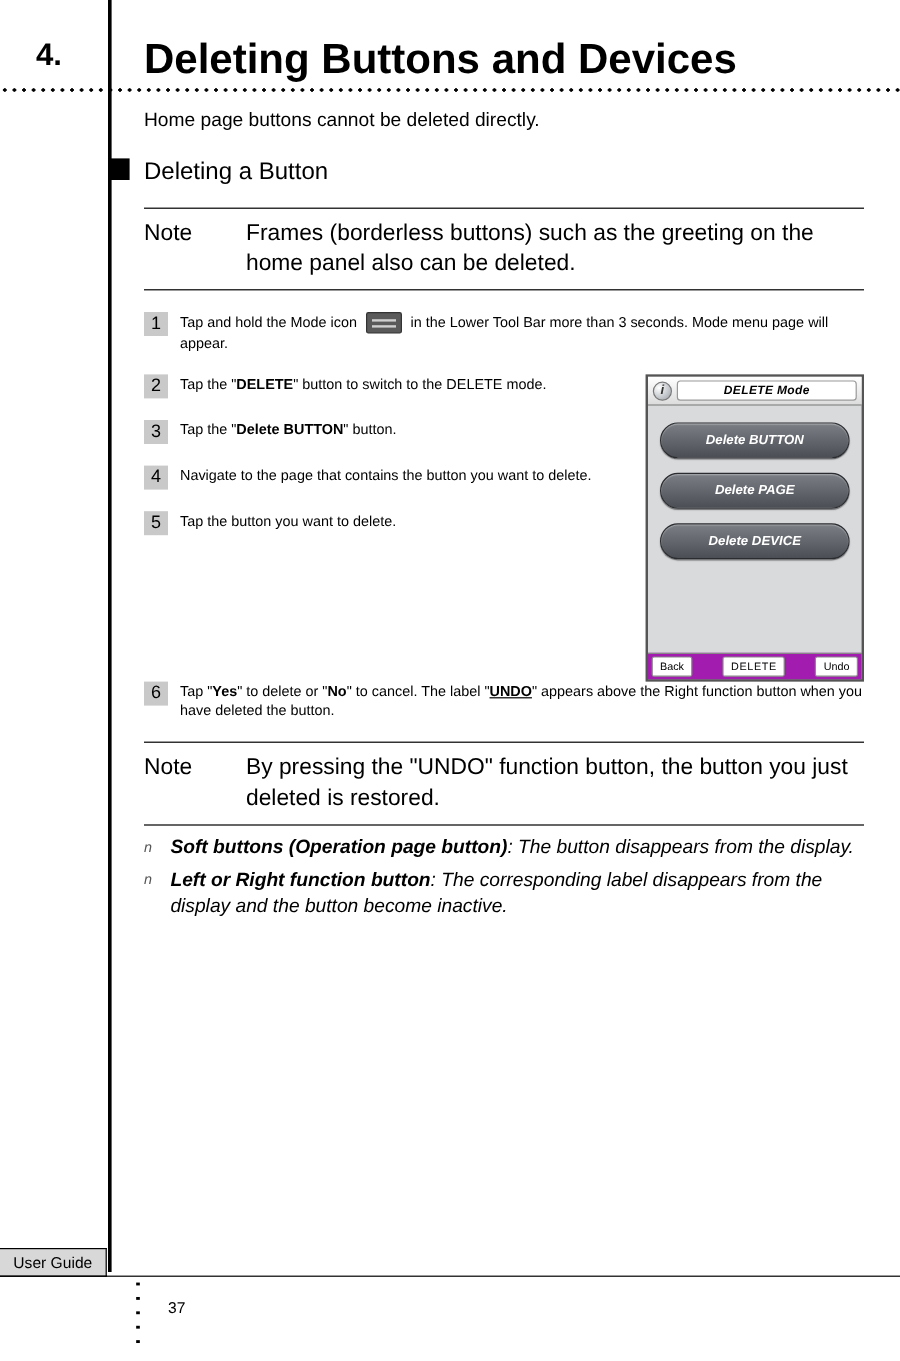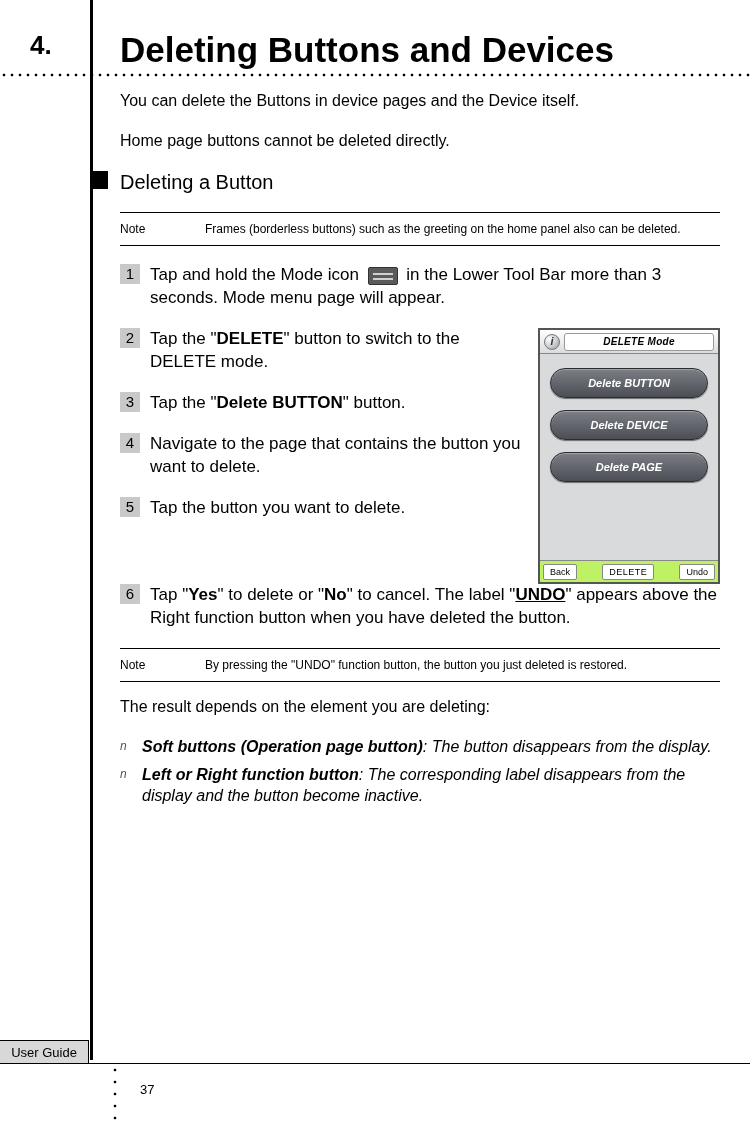--- a/index.html
+++ b/index.html
@@ -55,34 +55,34 @@
   .subhead-block {
     position: absolute;
     left: -30px;
     top: 2px;
     width: 18px;
     height: 18px;
     background: #000;
   }
   .subhead { font-size: 20px; }
   .note-rule { border: 0; border-top: 1px solid #000; margin: 6px 0 8px 0; }
-  .note-row { display: flex; gap: 30px; font-size: 12px; margin-bottom: 8px; }
+  .note-row { display: flex; gap: 30px; font-size: 19px; margin-bottom: 8px; }
   .note-label { width: 55px; flex: 0 0 55px; }
   .note-text { flex: 1; }
   .step { display: flex; gap: 10px; margin-bottom: 18px; align-items: flex-start; }
   .step-no {
     background: #c9c9c9;
     width: 20px;
     height: 20px;
     text-align: center;
     font-size: 15px;
     line-height: 20px;
     flex: 0 0 20px;
   }
-  .step-text { flex: 1; font-size: 17px; line-height: 1.35; }
+  .step-text { flex: 1; font-size: 12px; line-height: 1.35; }
   .mode-icon {
     display: inline-block;
     vertical-align: middle;
     width: 30px;
     height: 18px;
     background: #5a5a5a;
     border: 1px solid #333;
     border-radius: 2px;
     position: relative;
     margin: 0 4px;
@@ -153,21 +153,21 @@
     display: flex;
     align-items: center;
     justify-content: center;
     box-shadow: inset 0 1px 1px rgba(255,255,255,0.3), 0 1px 1px rgba(0,0,0,0.5);
     font-style: italic;
   }
   .fig-bottombar {
     position: absolute;
     bottom: 0; left: 0; right: 0;
     height: 22px;
-    background: #bef264;
+    background: #a21caf;
     border-top: 1px solid #888;
     display: flex;
     align-items: center;
     justify-content: space-between;
     padding: 0 3px;
   }
   .fig-soft {
     font-size: 9px;
     border: 1px solid #888;
     background: #fff;
@@ -237,21 +237,20 @@
 <div class="page">
 
   <div class="vrule"></div>
 
   <div class="section-no">4.</div>
   <div class="section-title">Deleting Buttons and Devices</div>
   <div class="dot-rule"></div>
 
   <div class="body">
 
-    <p>You can delete the Buttons in device pages and the Device itself.</p>
     <p>Home page buttons cannot be deleted directly.</p>
 
     <div class="subhead-wrap">
       <div class="subhead-block"></div>
       <div class="subhead">Deleting a Button</div>
     </div>
 
     <hr class="note-rule">
     <div class="note-row">
       <div class="note-label">Note</div>
@@ -299,22 +298,22 @@
 
       </div>
 
       <div class="figure">
         <div class="fig-titlebar">
           <div class="fig-info">i</div>
           <div class="fig-title">DELETE Mode</div>
         </div>
         <div class="fig-body">
           <div class="fig-btn">Delete  BUTTON</div>
+          <div class="fig-btn">Delete  PAGE</div>
           <div class="fig-btn">Delete  DEVICE</div>
-          <div class="fig-btn">Delete  PAGE</div>
         </div>
         <div class="fig-bottombar">
           <div class="fig-soft">Back</div>
           <div class="fig-center">DELETE</div>
           <div class="fig-soft">Undo</div>
         </div>
       </div>
     </div>
 
     <div class="step">
@@ -324,21 +323,20 @@
       </div>
     </div>
 
     <hr class="note-rule">
     <div class="note-row">
       <div class="note-label">Note</div>
       <div class="note-text">By pressing the "UNDO" function button, the button you just deleted is restored.</div>
     </div>
     <hr class="note-rule">
 
-    <p style="margin-top:14px">The result depends on the element you are deleting:</p>
 
     <ul class="result-list">
       <li><b>Soft buttons (Operation page button)</b><span>: The button disappe­ars from the display.</span></li>
       <li><b>Left or Right function button</b><span>: The corresponding label dis­appears from the display and the button become inactive.</span></li>
     </ul>
 
   </div>
 
   <div class="footer-tab">User Guide</div>
   <div class="footer-hr"></div>

